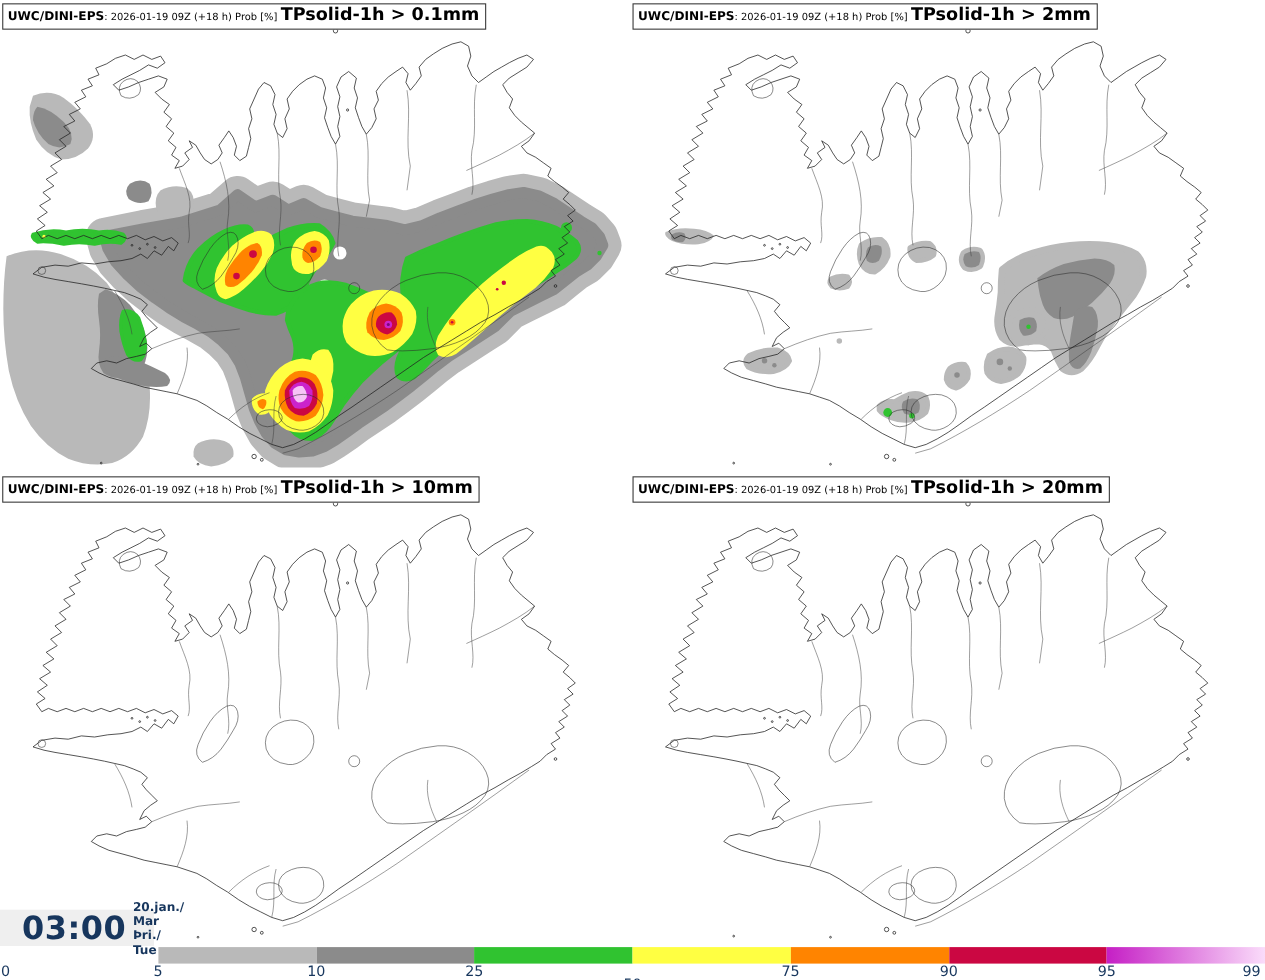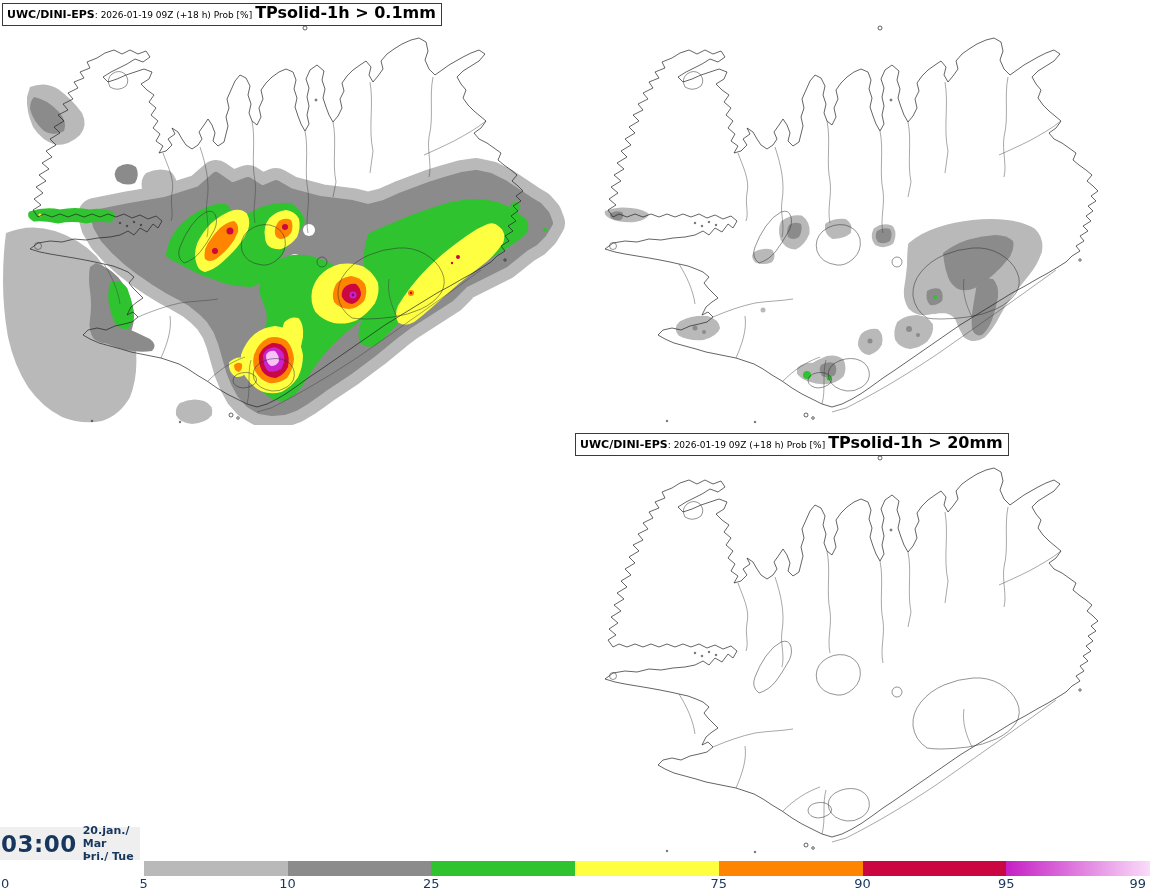--- a/index.html
+++ b/index.html
@@ -10,21 +10,21 @@
   .map-svg { position:absolute; left:0; top:25px; width:575px; height:400px; display:block; }
   .titlebox { position:absolute; top:3px; background:#fff; border:1px solid #3a3a3a;
               padding:1px 5px 2px 4px; white-space:nowrap; z-index:6; line-height:15px; }
   .titlebox .t-model { font-weight:bold; font-size:11px; color:#000; }
   .titlebox .t-mid   { font-size:9px; color:#000; }
   .titlebox .t-thr   { font-weight:bold; font-size:16px; color:#000; margin-left:3px; }
   .tb-left  { left:2px; }
   .tb-right { left:0px; }
   .timebox { position:absolute; left:0; top:827px; width:140px; height:33px; background:#efefef;
              display:flex; align-items:center; z-index:6; }
-  .time-big { font-size:23px; font-weight:bold; color:#17365d; padding:0 6px 0 1px; letter-spacing:0.5px; }
+  .time-big { font-size:29px; font-weight:bold; color:#17365d; padding:0 6px 0 20px; letter-spacing:0.5px; }
   .date-lines { font-size:11px; font-weight:bold; color:#17365d; line-height:13px; }
   .colorbar { position:absolute; left:0; top:861px; width:1150px; height:15px; display:flex; z-index:5; }
   .cb-seg { flex:1 1 0; height:100%; }
   .cb-ticks { position:absolute; left:0; top:876px; width:1150px; height:15px; z-index:5; }
   .cb-tick { position:absolute; top:0; font-size:13px; color:#17365d; transform:translateX(-50%); }
   .cb-tick.anch-start { transform:none; }
   .cb-tick.anch-end   { transform:translateX(-100%); }
   svg .coast { fill:none; stroke:#222; stroke-width:0.7; stroke-linejoin:round; }
   svg .inner { fill:none; stroke:#3c3c3c; stroke-width:0.45; }
   svg .glacier { fill:none; stroke:#2a2a2a; stroke-width:0.5; }
@@ -127,20 +127,23 @@
           <circle cx="353" cy="270" r="3.5" fill="#cb23cb"></circle>
           <circle cx="353" cy="270" r="1.4" fill="#7a0b7a"></circle>
           <path d="M263,330 Q266,323 274,322 Q281,323 284,330 Q285,338 281,344 Q275,348 268,346 Q263,341 263,330 Z" fill="#cb23cb"></path>
           <path d="M266,330 Q269,325 275,326 Q279,330 279,336 Q277,341 271,341 Q266,338 266,330 Z" fill="#f7c3f7"></path>
         </g>
       <use href="#iceland-base"></use>
     </svg>
   </div>
 
   <div class="panel" style="left:575px; top:0;">
+    <div class="titlebox tb-right">
+      <span class="t-model">UWC/DINI-EPS</span><span class="t-mid">: 2026-01-19 09Z (+18 h) Prob [%]</span><span class="t-thr">TPsolid-1h &gt; 2mm</span>
+    </div>
     <svg class="map-svg" viewBox="0 0 575 400">
       <g>
           <path d="M30,186 Q42,181 56,183 Q68,184 74,189 Q72,195 60,197 Q46,198 36,194 Q28,190 30,186 Z" fill="#b9b9b9"></path>
           <path d="M208,198 Q216,192 226,193 Q233,198 232,208 Q228,218 220,222 Q212,222 208,214 Q205,205 208,198 Z" fill="#b9b9b9" stroke="#b9b9b9" stroke-width="5" stroke-linejoin="round" stroke-linecap="round"></path>
           <path d="M252,200 Q260,195 270,196 Q276,200 274,207 Q268,212 258,212 Q251,208 252,200 Z" fill="#b9b9b9" stroke="#b9b9b9" stroke-width="4" stroke-linejoin="round" stroke-linecap="round"></path>
           <path d="M180,228 Q188,224 196,226 Q200,231 196,236 Q188,239 181,236 Q177,232 180,228 Z" fill="#b9b9b9" stroke="#b9b9b9" stroke-width="3" stroke-linejoin="round" stroke-linecap="round"></path>
           <path d="M106,298 Q118,292 132,293 Q142,296 143,303 Q140,310 128,313 Q114,314 105,309 Q100,303 106,298 Z" fill="#b9b9b9" stroke="#b9b9b9" stroke-width="4" stroke-linejoin="round" stroke-linecap="round"></path>
           <path d="M224,344 Q230,339 238,340 Q244,336 252,333 Q261,331 267,336 Q270,343 267,350 Q261,356 252,357 Q243,358 235,355 Q227,352 224,348 Z" fill="#b9b9b9" stroke="#b9b9b9" stroke-width="4" stroke-linejoin="round" stroke-linecap="round"></path>
           <path d="M336,220 Q348,210 364,205 Q380,200 398,198 Q416,196 432,198 Q448,200 458,206 Q466,214 464,226 Q460,238 452,248 Q444,258 436,268 Q428,278 422,290 Q416,302 408,310 Q399,316 391,310 Q386,302 383,293 Q378,286 369,285 Q360,285 351,287 Q342,288 336,282 Q331,274 332,264 Q334,252 335,241 Q335,230 336,220 Z" fill="#b9b9b9" stroke="#b9b9b9" stroke-width="6" stroke-linejoin="round" stroke-linecap="round"></path>
           <path d="M344,264 Q350,258 360,256 Q370,256 376,262 Q379,270 375,278 Q369,285 360,287 Q351,287 346,281 Q342,273 344,264 Z" fill="#b9b9b9" stroke="#b9b9b9" stroke-width="4" stroke-linejoin="round" stroke-linecap="round"></path>
@@ -161,20 +164,29 @@
           <circle cx="129" cy="307" r="2" fill="#8b8b8b"></circle>
           <path d="M246,340 Q252,336 259,338 Q263,343 260,350 Q254,354 247,351 Q243,345 246,340 Z" fill="#8b8b8b"></path>
           <circle cx="232" cy="350" r="4" fill="#30c330"></circle>
           <circle cx="254" cy="353" r="2.5" fill="#30c330"></circle>
           <circle cx="360" cy="272" r="2" fill="#30c330"></circle>
         </g>
       <use href="#iceland-base"></use>
     </svg>
   </div>
 
+  <div class="panel" style="left:0; top:430px;">
+    <div class="titlebox tb-left">
+      <span class="t-model">UWC/DINI-EPS</span><span class="t-mid">: 2026-01-19 09Z (+18 h) Prob [%]</span><span class="t-thr">TPsolid-1h &gt; 10mm</span>
+    </div>
+    <svg class="map-svg" viewBox="0 0 575 400">
+      <g></g>
+      <use href="#iceland-base"></use>
+    </svg>
+  </div>
 
   <div class="panel" style="left:575px; top:430px;">
     <div class="titlebox tb-right">
       <span class="t-model">UWC/DINI-EPS</span><span class="t-mid">: 2026-01-19 09Z (+18 h) Prob [%]</span><span class="t-thr">TPsolid-1h &gt; 20mm</span>
     </div>
     <svg class="map-svg" viewBox="0 0 575 400">
       <g></g>
       <use href="#iceland-base"></use>
     </svg>
   </div>

